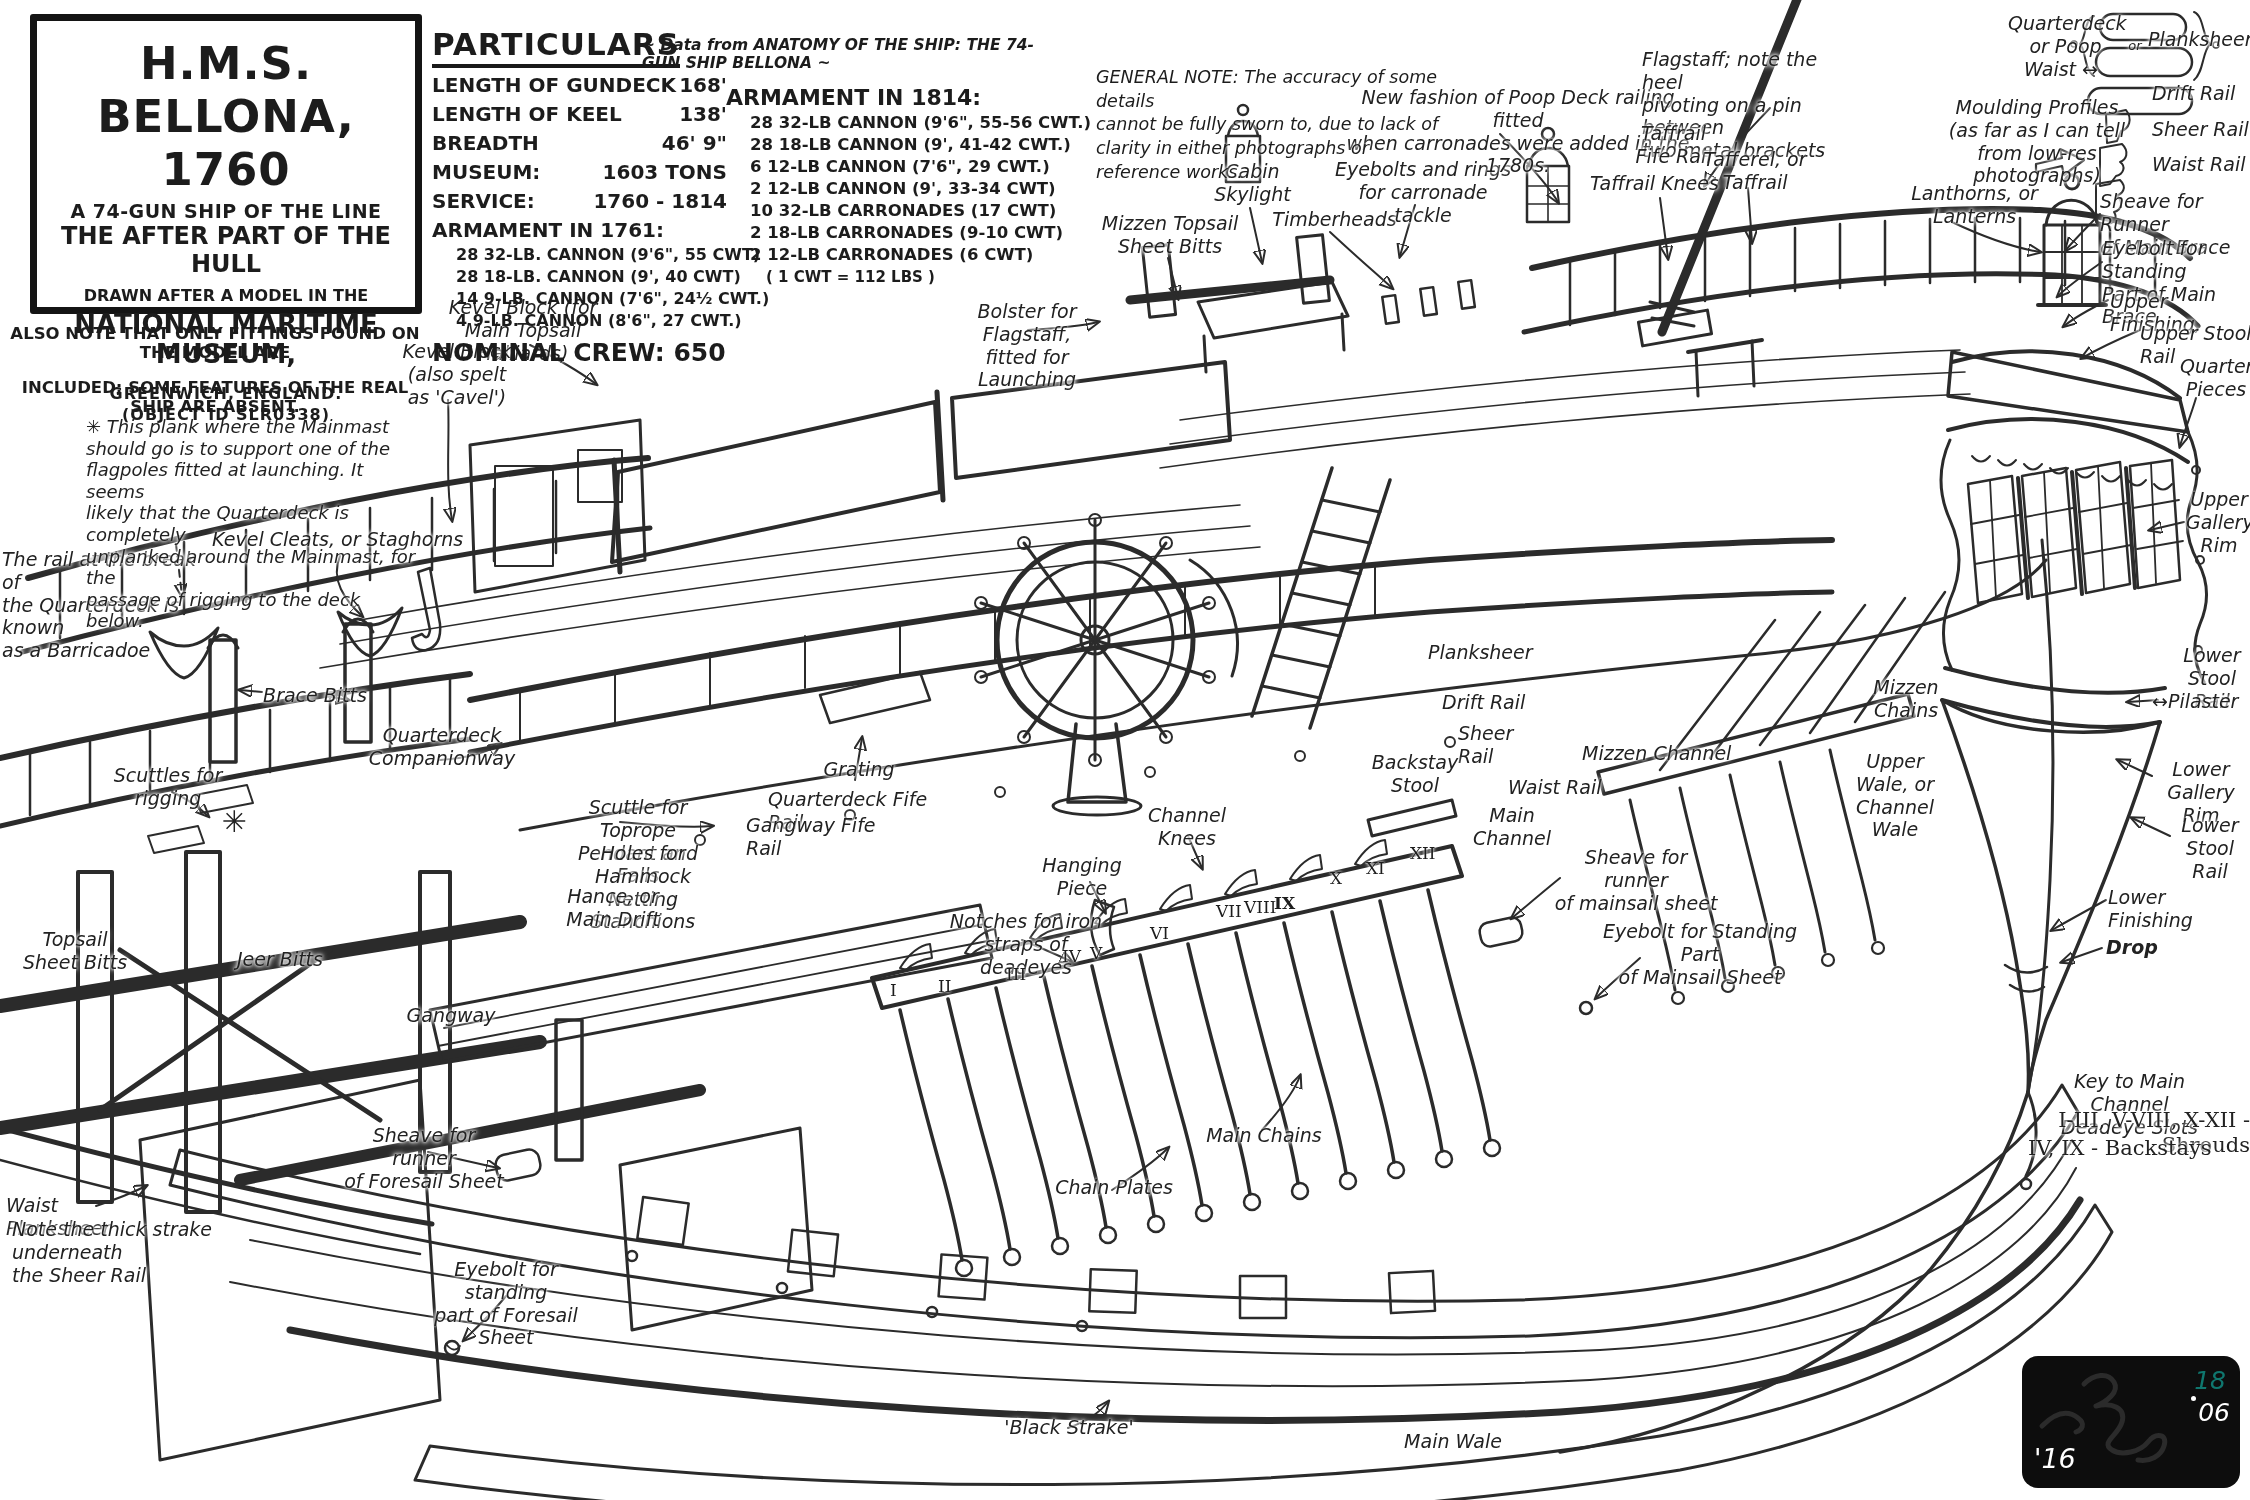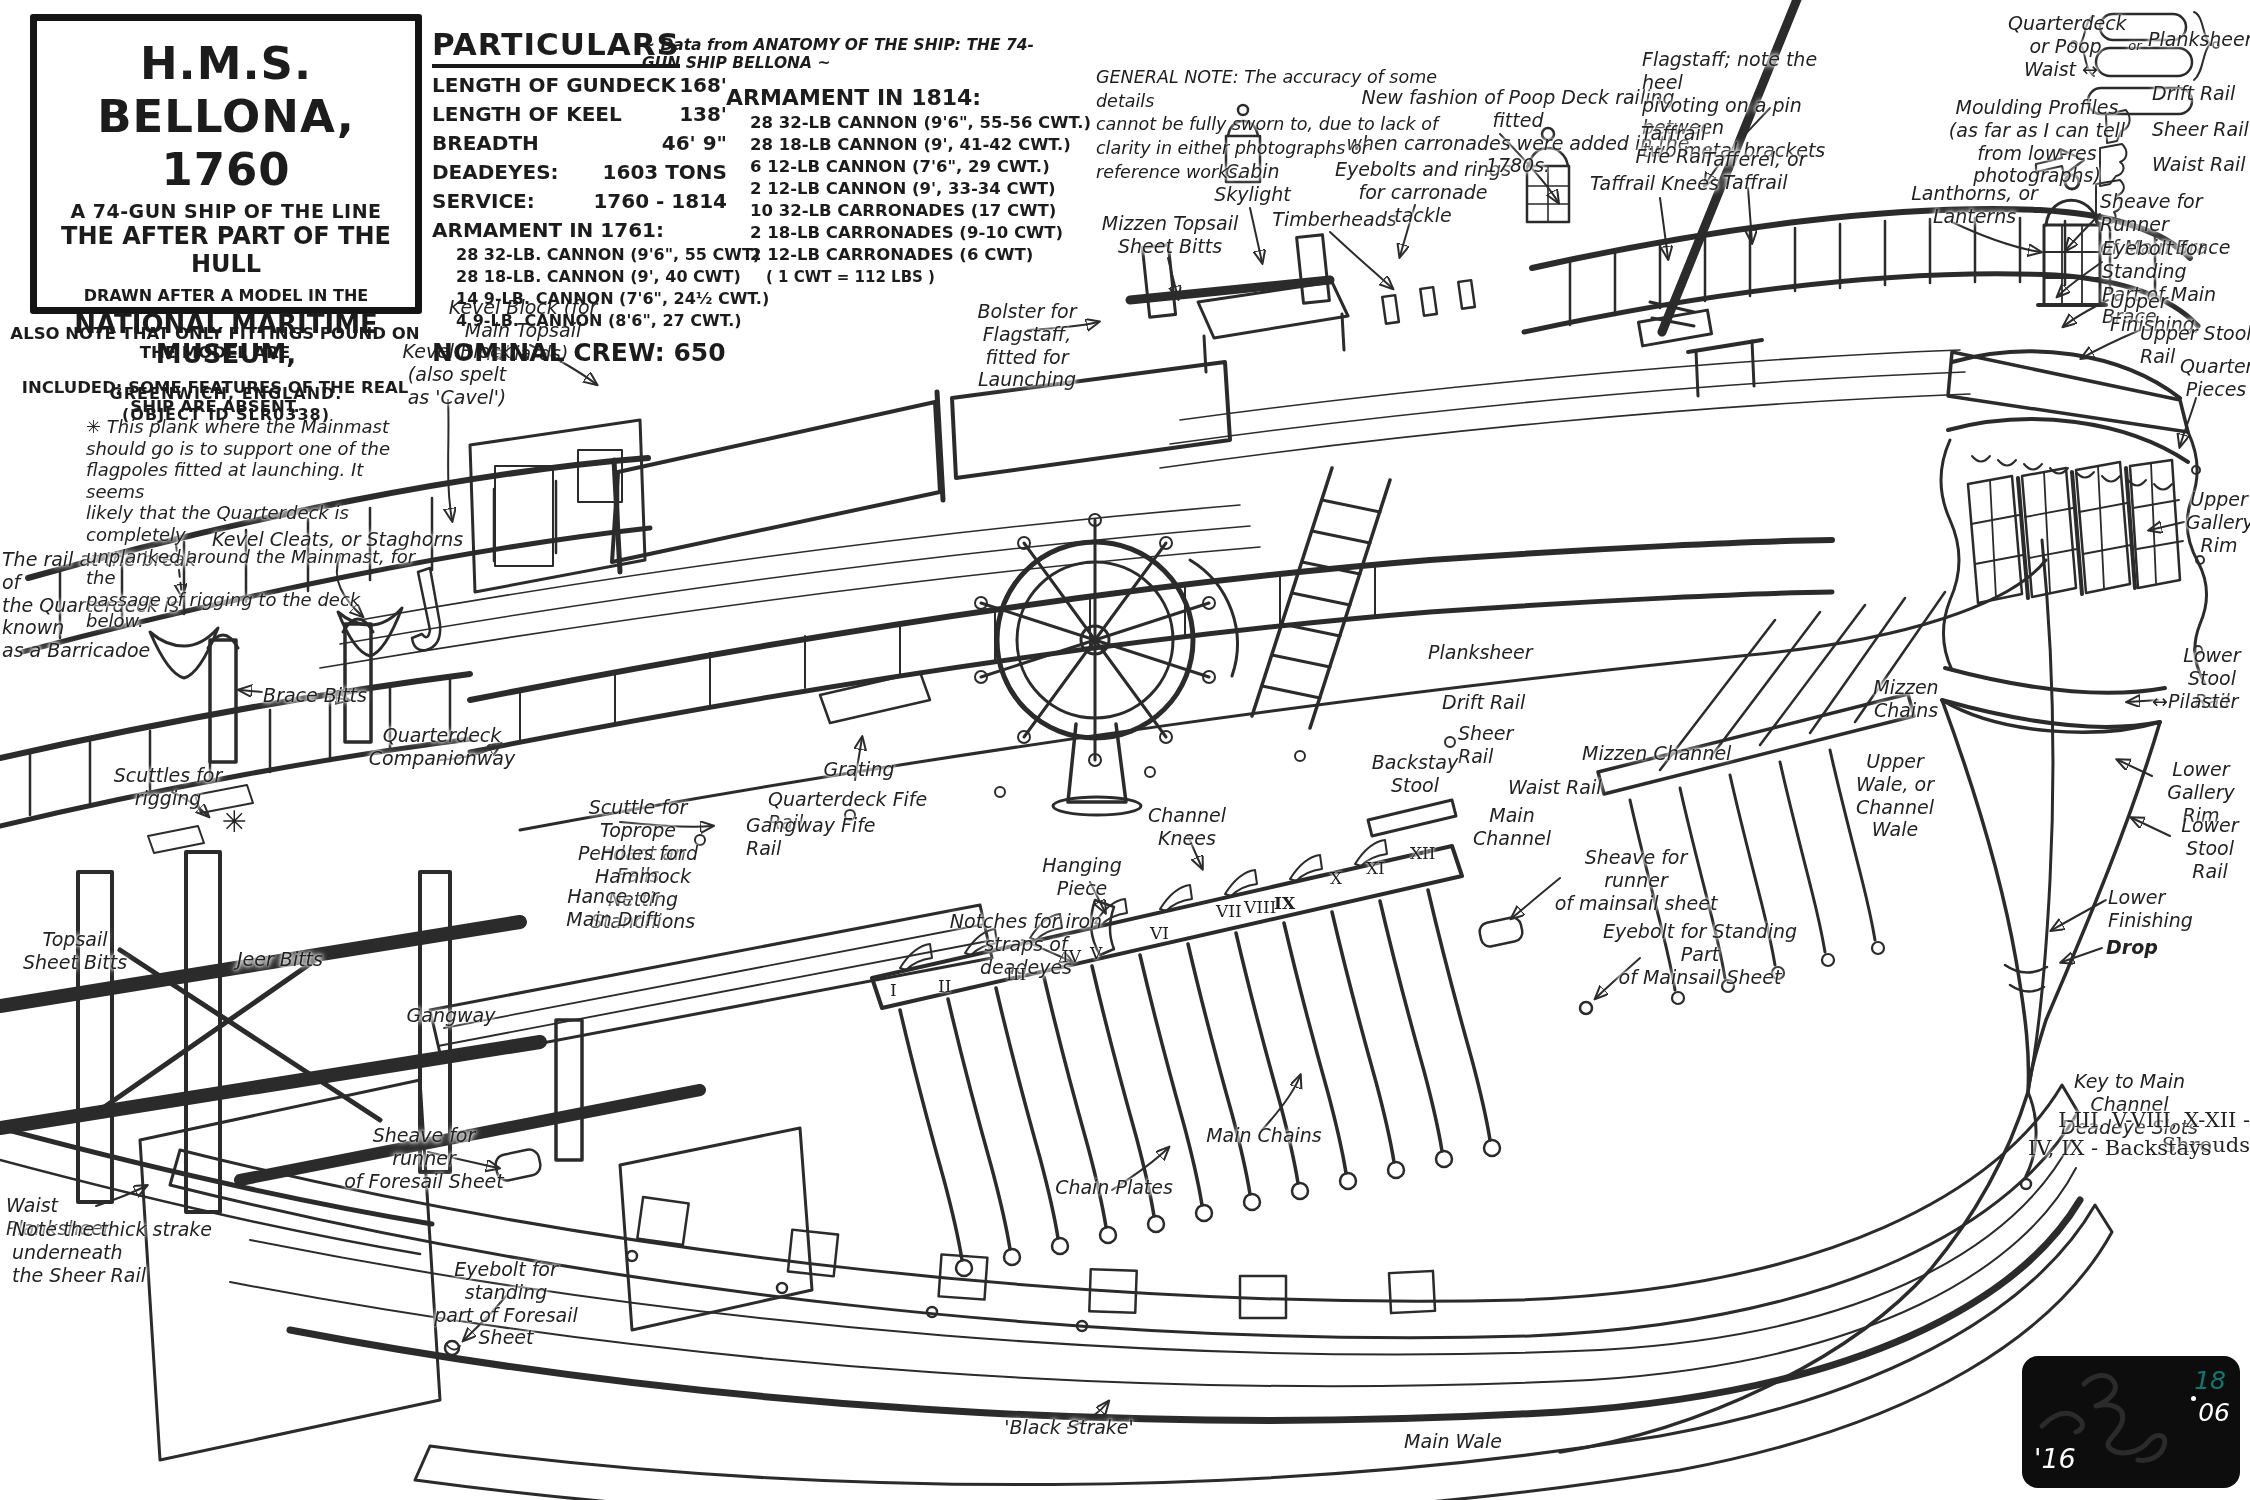--- a/index.html
+++ b/index.html
@@ -681,21 +681,21 @@
   </div>
   <div class="spec-row">
     <span>LENGTH OF KEEL</span>
     <span>138'</span>
   </div>
   <div class="spec-row">
     <span>BREADTH</span>
     <span>46' 9"</span>
   </div>
   <div class="spec-row">
-    <span>DEADEYES:</span>
+    <span>MUSEUM:</span>
     <span>1603 TONS</span>
   </div>
   <div class="spec-row">
     <span>SERVICE:</span>
     <span>1760 - 1814</span>
   </div>
   <div class="arm-head">ARMAMENT IN 1761:</div>
   <div>
         <div class="arm-line">28 32-LB. CANNON (9'6", 55 CWT)</div>
         <div class="arm-line">28 18-LB. CANNON (9', 40 CWT)</div>

